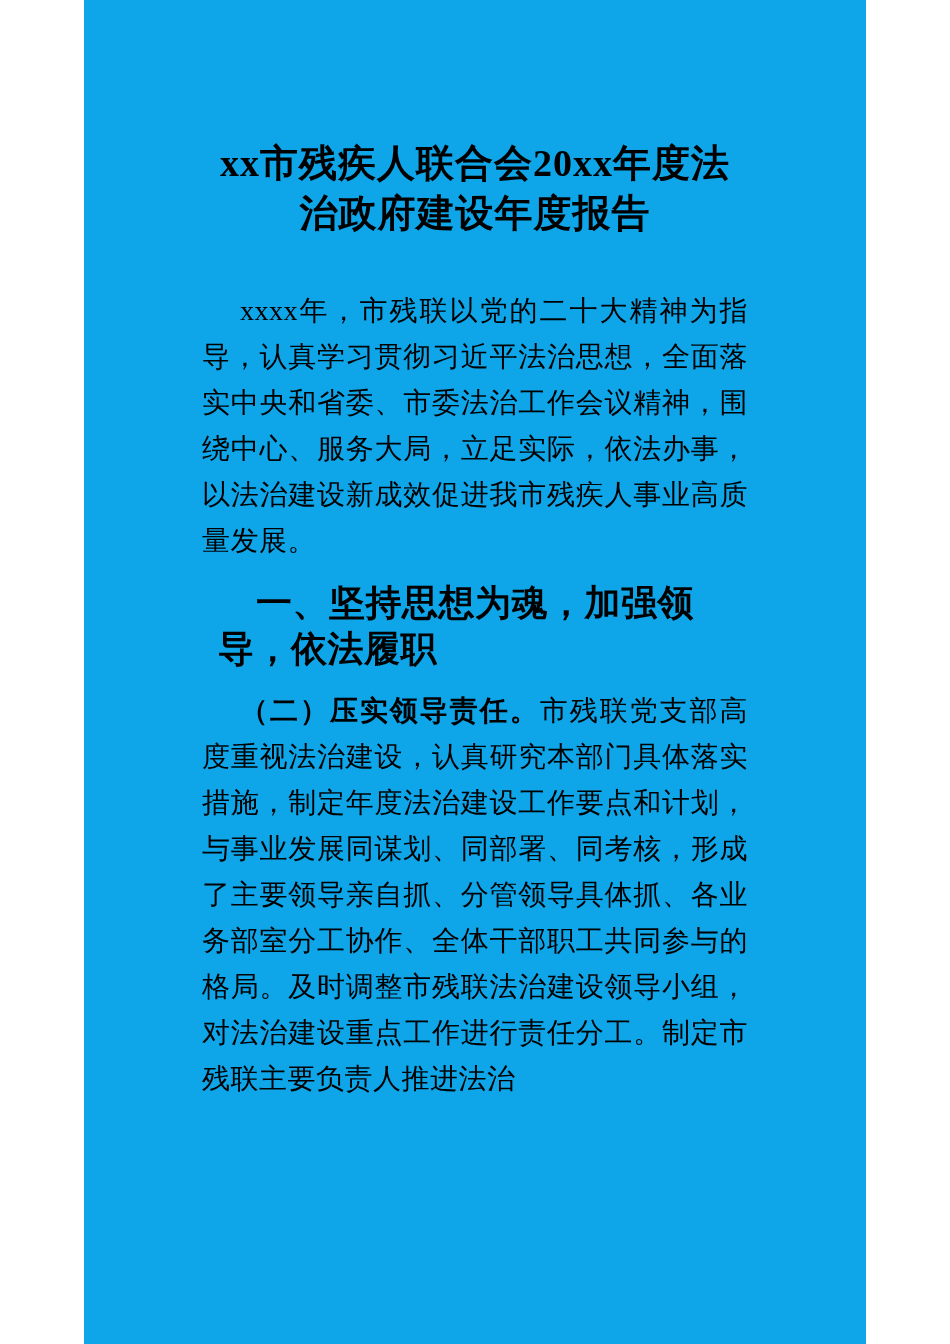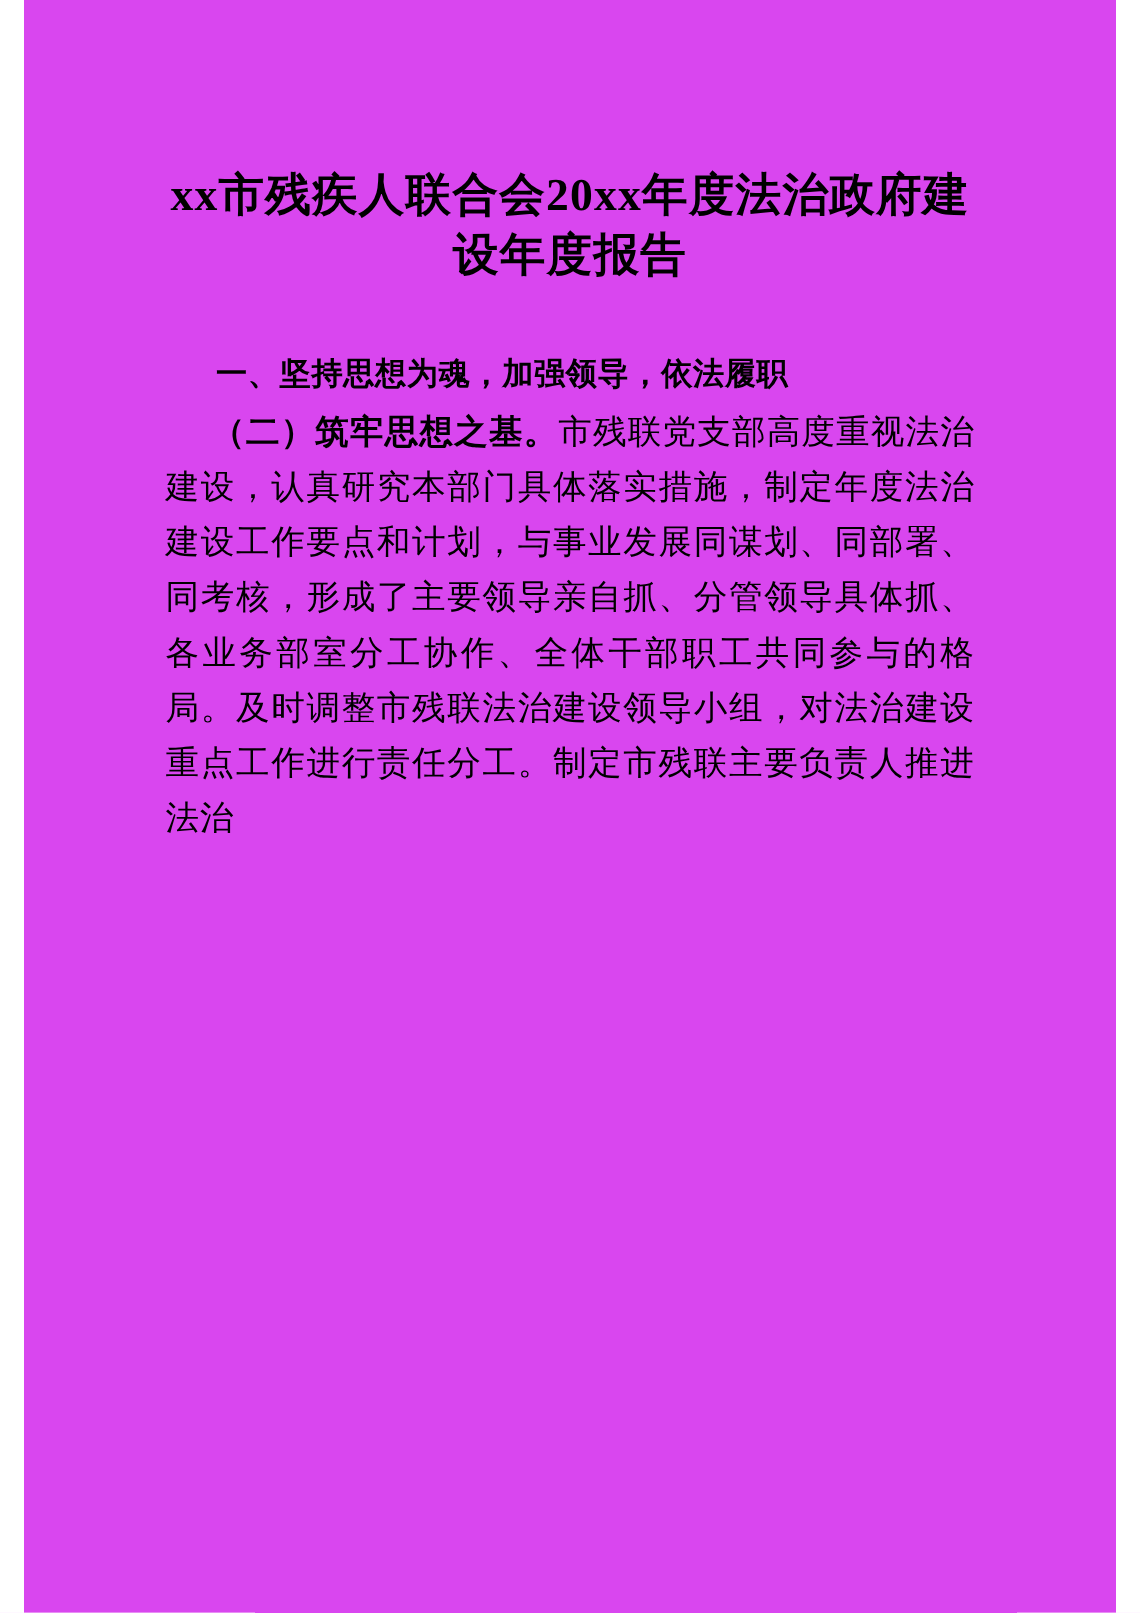--- a/index.html
+++ b/index.html
@@ -2,24 +2,24 @@
 <html><head>
 <meta charset="utf-8">
 <style>
   html, body {
     margin: 0;
     padding: 0;
     background: #ffffff;
   }
   .page {
     position: relative;
-    width: 910px;
+    width: 782px;
     height: 1344px;
     margin: 0 auto;
-    background: #d946ef;
+    background: #0ea5e9;
     color: #000000;
     box-sizing: border-box;
     padding: 138px 118px 0 118px;
     overflow: hidden;
   }
   .doc-title {
     font-family: "Liberation Serif", serif;
     font-weight: bold;
     font-size: 38px;
     line-height: 1.32;
@@ -30,39 +30,40 @@
   .para {
     font-family: "Liberation Serif", serif;
     font-size: 28px;
     line-height: 46px;
     text-align: justify;
     text-indent: 38px;
     margin: 0;
     letter-spacing: 0.5px;
   }
   .section-heading {
-    font-family: Liberation Sans, sans-serif;
+    font-family: Liberation Serif, serif;
     font-weight: bold;
-    font-size: 26px;
+    font-size: 36px;
     line-height: 46px;
     text-indent: 38px;
-    margin: 4px;
+    margin: 16px;
     letter-spacing: 0.5px;
   }
   .para-lead {
     font-weight: bold;
     font-family: "Liberation Serif", serif;
   }
 </style>
 </head>
 <body>
 
 <div class="page">
 
   <h1 class="doc-title">xx市残疾人联合会20xx年度法治政府建设年度报告</h1>
 
+  <p class="para">xxxx年，市残联以党的二十大精神为指导，认真学习贯彻习近平法治思想，全面落实中央和省委、市委法治工作会议精神，围绕中心、服务大局，立足实际，依法办事，以法治建设新成效促进我市残疾人事业高质量发展。</p>
 
   <h2 class="section-heading">一、坚持思想为魂，加强领导，依法履职</h2>
 
 
-  <p class="para"><span class="para-lead">（二）筑牢思想之基。</span><span>市残联党支部高度重视法治建设，认真研究本部门具体落实措施，制定年度法治建设工作要点和计划，与事业发展同谋划、同部署、同考核，形成了主要领导亲自抓、分管领导具体抓、各业务部室分工协作、全体干部职工共同参与的格局。及时调整市残联法治建设领导小组，对法治建设重点工作进行责任分工。制定市残联主要负责人推进法治</span></p>
+  <p class="para"><span class="para-lead">（二）压实领导责任。</span><span>市残联党支部高度重视法治建设，认真研究本部门具体落实措施，制定年度法治建设工作要点和计划，与事业发展同谋划、同部署、同考核，形成了主要领导亲自抓、分管领导具体抓、各业务部室分工协作、全体干部职工共同参与的格局。及时调整市残联法治建设领导小组，对法治建设重点工作进行责任分工。制定市残联主要负责人推进法治</span></p>
 
 </div>
 
 </body></html>

